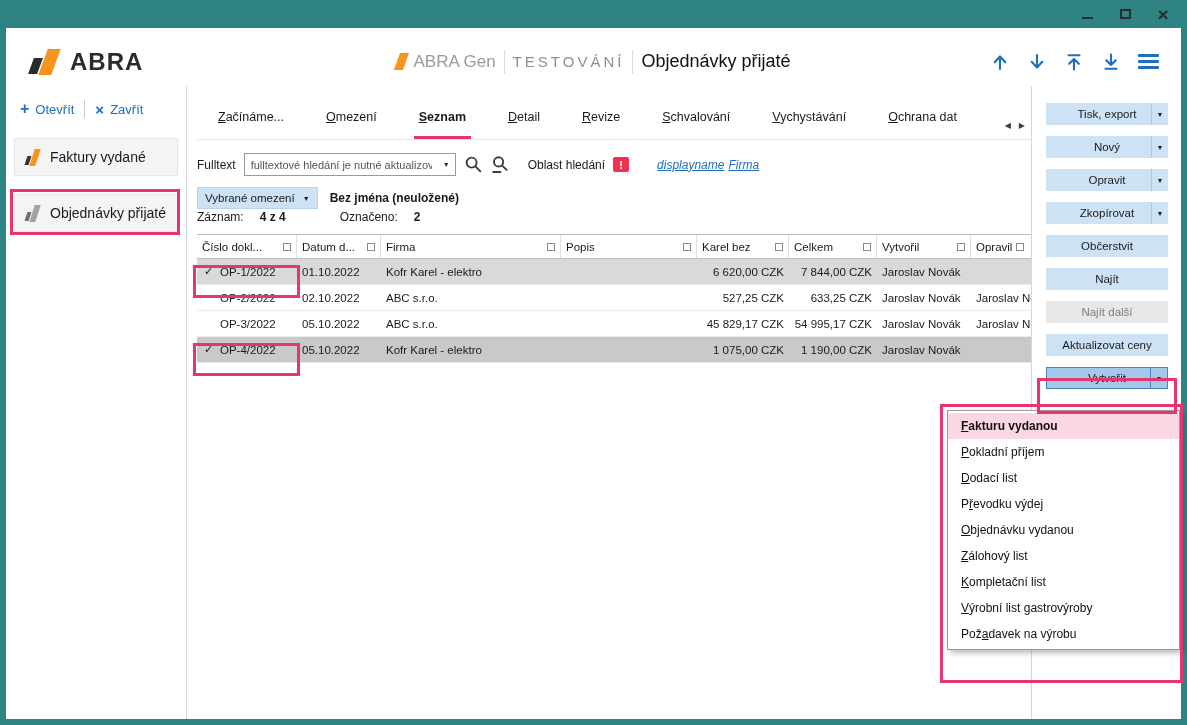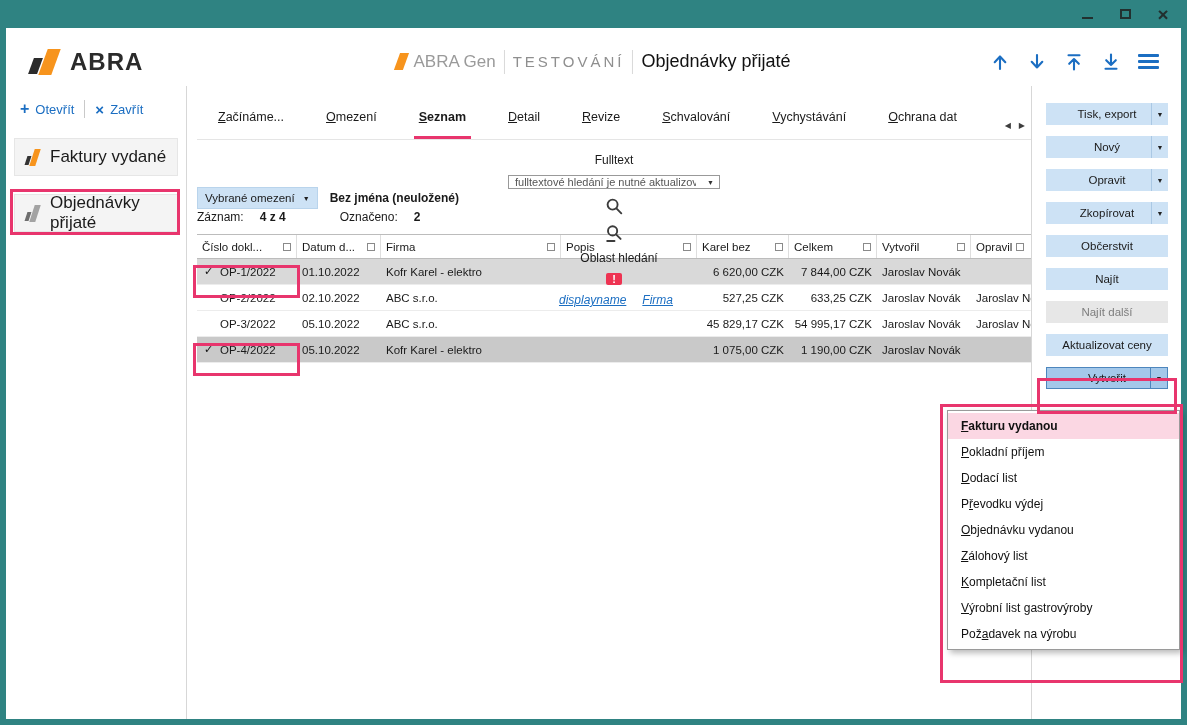--- a/index.html
+++ b/index.html
@@ -34,47 +34,47 @@
   .ham i { display:block; width:21px; height:3px; background:var(--accent-blue,#1b6ec2); margin:3px 0; border-radius:1px; }
 
   
   .left-panel { position:absolute; left:6px; top:86px; width:181px; bottom:6px; background:#fff; border-right:1px solid #d7d7d7; }
   .lp-actions { display:flex; align-items:center; gap:10px; padding:14px 10px 12px 14px; color:var(--accent-blue,#1b6ec2); font-size:13px; }
   .lp-actions .act { display:flex; align-items:center; gap:6px; cursor:pointer; }
   .lp-actions .plus { font-size:16px; font-weight:bold; line-height:1; }
   .lp-actions .x { font-size:15px; font-weight:bold; line-height:1; }
   .vsep { width:1px; height:18px; background:#c9c9c9; }
   .lp-items { padding:8px 8px 0 8px; display:flex; flex-direction:column; gap:18px; }
-  .lp-item { height:38px; background:#f4f4f4; border:1px solid #e6e6e6; display:flex; align-items:center; gap:10px; padding:0 10px; font-size:17px; cursor:pointer; }
+  .lp-item { height:38px; background:#f4f4f4; border:1px solid #e6e6e6; display:flex; align-items:center; gap:10px; padding:0 10px; font-size:14px; cursor:pointer; }
   .lp-icon { position:relative; width:15px; height:17px; flex:0 0 15px; }
   .lp-icon .a { position:absolute; left:1px; bottom:1px; width:4px; height:9px; transform:skewX(-18deg); }
   .lp-icon .b { position:absolute; left:7px; top:0; width:6px; height:17px; transform:skewX(-18deg); }
   .lp-icon.invoice .a { background:#333; } .lp-icon.invoice .b { background:var(--logo-orange,#f7941d); }
   .lp-icon.order .a { background:#6e6e6e; } .lp-icon.order .b { background:#a3a3a3; }
 
   
   .main { position:absolute; left:187px; top:86px; width:844px; bottom:6px; background:#fff; overflow:hidden; padding:14px 0 0 10px; }
   .tab-bar { height:40px; display:flex; border-bottom:1px solid #e5e5e5; }
   .tabs { display:flex; }
   .tab { position:relative; padding:10px 21px 12px; font-size:12.5px; color:#1a1a1a; cursor:pointer; white-space:nowrap; }
   .tab.active { font-weight:bold; }
   .tab.active::after { content:""; position:absolute; left:16px; right:16px; bottom:0; height:3px; background:var(--annotation,#e8356d); }
   .tab-scroll { margin-left:auto; align-self:flex-end; display:flex; gap:8px; font-size:8px; color:#3d3d3d; padding:0 6px 9px 0; }
   .tab-scroll span { cursor:pointer; }
 
-  .search-row { margin-top:13px; height:23px; display:flex; align-items:center; gap:8px;flex-direction:column; }
+  .search-row { margin-top:13px; height:23px; display:flex; align-items:center; gap:8px; }
   .ft-input { width:212px; height:23px; border:1px solid #999; background:#fff; display:flex; align-items:center; }
   .ft-input input { flex:1; border:0; outline:none; height:100%; padding:0 6px; font-family:"Liberation Sans",sans-serif; font-size:11px; color:#444; min-width:0; background:transparent; }
   .ft-input input::placeholder { color:#555; opacity:1; }
   .ft-dd { width:17px; align-self:stretch; display:flex; align-items:center; justify-content:center; font-size:7px; color:#333; cursor:pointer; }
   .mag { cursor:pointer; display:flex; }
   .mag svg { stroke:#3c3c3c; fill:none; stroke-width:1.9; stroke-linecap:round; }
   .scope-label { margin-left:10px; }
   .alert-badge { width:16px; height:15px; background:var(--alert-red,#ee3352); color:#fff; font-weight:bold; font-size:11px; display:flex; align-items:center; justify-content:center; border-radius:2px; }
-  .search-links { display:flex; gap:16px; margin-left:4px; }
+  .search-links { display:flex; gap:4px; margin-left:20px; }
   .slink { color:var(--accent-blue,#1b6ec2); font-style:italic; text-decoration:underline; cursor:pointer; font-size:12px; }
 
   .restrict-row { margin-top:11px; height:22px; display:flex; align-items:center; gap:12px; }
   .restrict-btn { height:22px; background:var(--button-blue,#cde2f5); border:1px solid #b9d4ec; display:flex; align-items:center; gap:8px; padding:0 7px; font-size:11.5px; cursor:pointer; }
   .restrict-btn .arr { font-size:7px; color:#222; }
   .restrict-name { font-weight:bold; font-size:12px; }
 
   .status-row { margin-top:0; height:15px; display:flex; align-items:center; gap:16px; font-size:12px; }
   .status-row b { font-weight:bold; }
   .status-gap { width:22px; }

